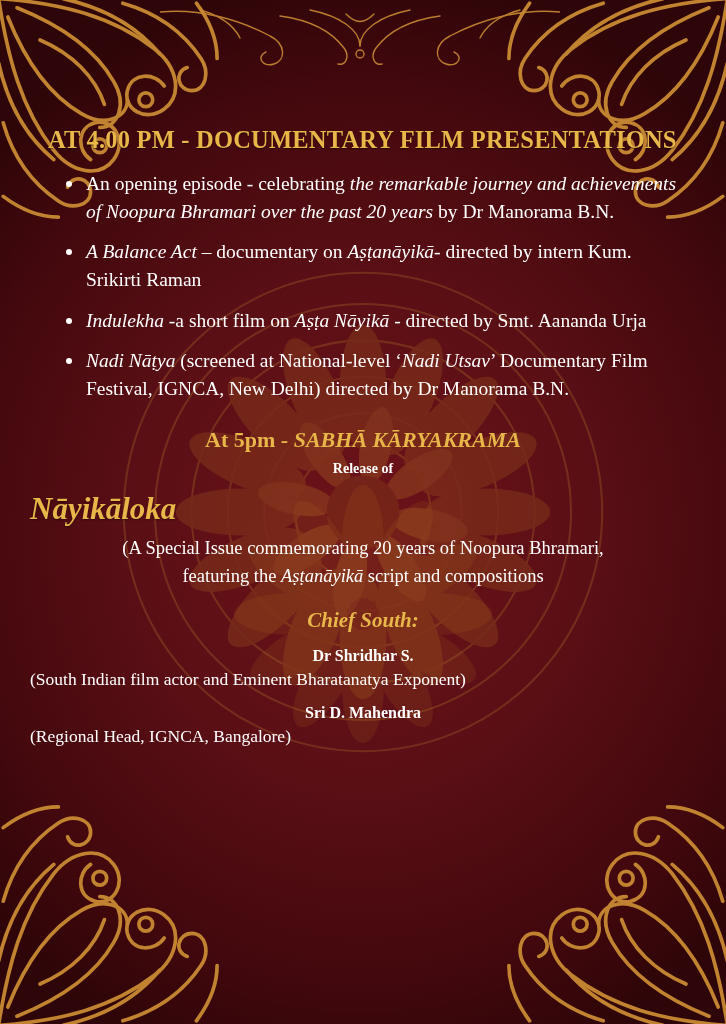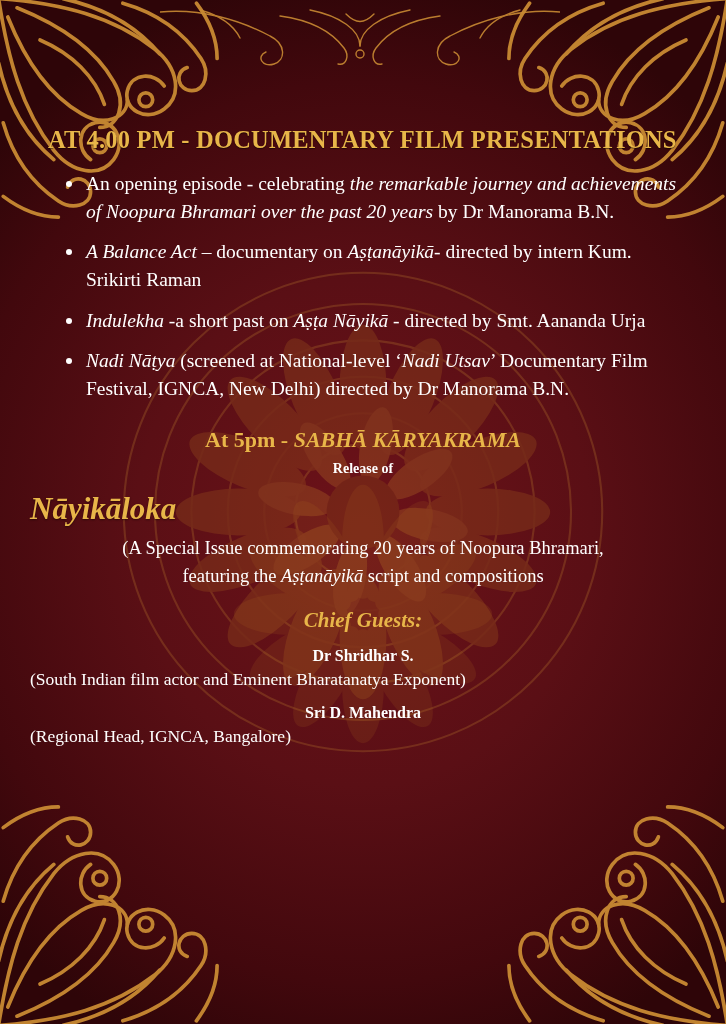--- a/index.html
+++ b/index.html
@@ -392,38 +392,38 @@
     </g>
   </svg>
 
   <div class="content">
 
     <div class="heading">AT 4.00 PM - DOCUMENTARY FILM PRESENTATIONS</div>
 
     <ul class="bullets">
       <li><span>An opening episode - celebrating </span><span class="it">the remarkable journey and achievements of Noopura Bhramari over the past 20 years</span><span> by Dr Manorama B.N.</span></li>
       <li><span class="it">A Balance Act</span><span> – documentary on </span><span class="it">Aṣṭanāyikā</span><span>- directed by intern Kum. Srikirti Raman</span></li>
-      <li><span class="it">Indulekha</span><span> -a short past on </span><span class="it">Aṣṭa Nāyikā</span><span> - directed by Smt. Aananda Urja</span></li>
+      <li><span class="it">Indulekha</span><span> -a short film on </span><span class="it">Aṣṭa Nāyikā</span><span> - directed by Smt. Aananda Urja</span></li>
       <li><span class="it">Nadi Nāṭya</span><span> (screened at National-level ‘</span><span class="it">Nadi Utsav</span><span>’ Documentary Film Festival, IGNCA, New Delhi) directed by Dr Manorama B.N.</span></li>
     </ul>
 
     <div class="subhead-gold">
       <span>At 5pm - </span><span class="it">SABHĀ KĀRYAKRAMA</span>
     </div>
 
     <div class="release-of">Release of</div>
 
     <div class="title-work">Nāyikāloka</div>
 
     <div class="note">
       <div><span>(A Special Issue commemorating 20 years of Noopura Bhramari,</span></div>
       <div><span>featuring the </span><span class="it">Aṣṭanāyikā</span><span> script and compositions</span></div>
     </div>
 
-    <div class="chief-guests">Chief Guests:</div>
+    <div class="chief-guests">Chief South:</div>
 
     <div class="guest-block">
       <div class="guest-name">Dr Shridhar S.</div>
       <div class="guest-desc">(South Indian film actor and Eminent Bharatanatya Exponent)</div>
     </div>
 
     <div class="guest-block">
       <div class="guest-name">Sri D. Mahendra</div>
       <div class="guest-desc">(Regional Head, IGNCA, Bangalore)</div>
     </div>

